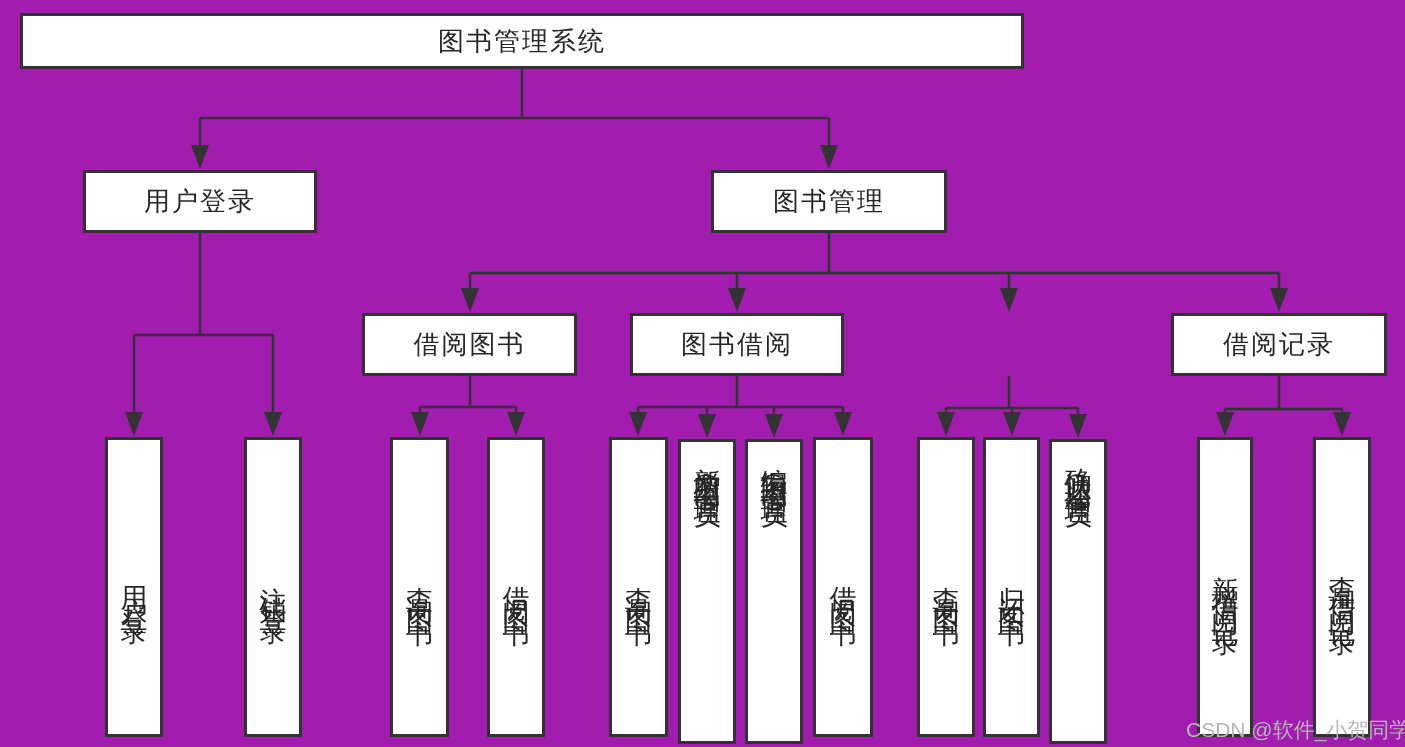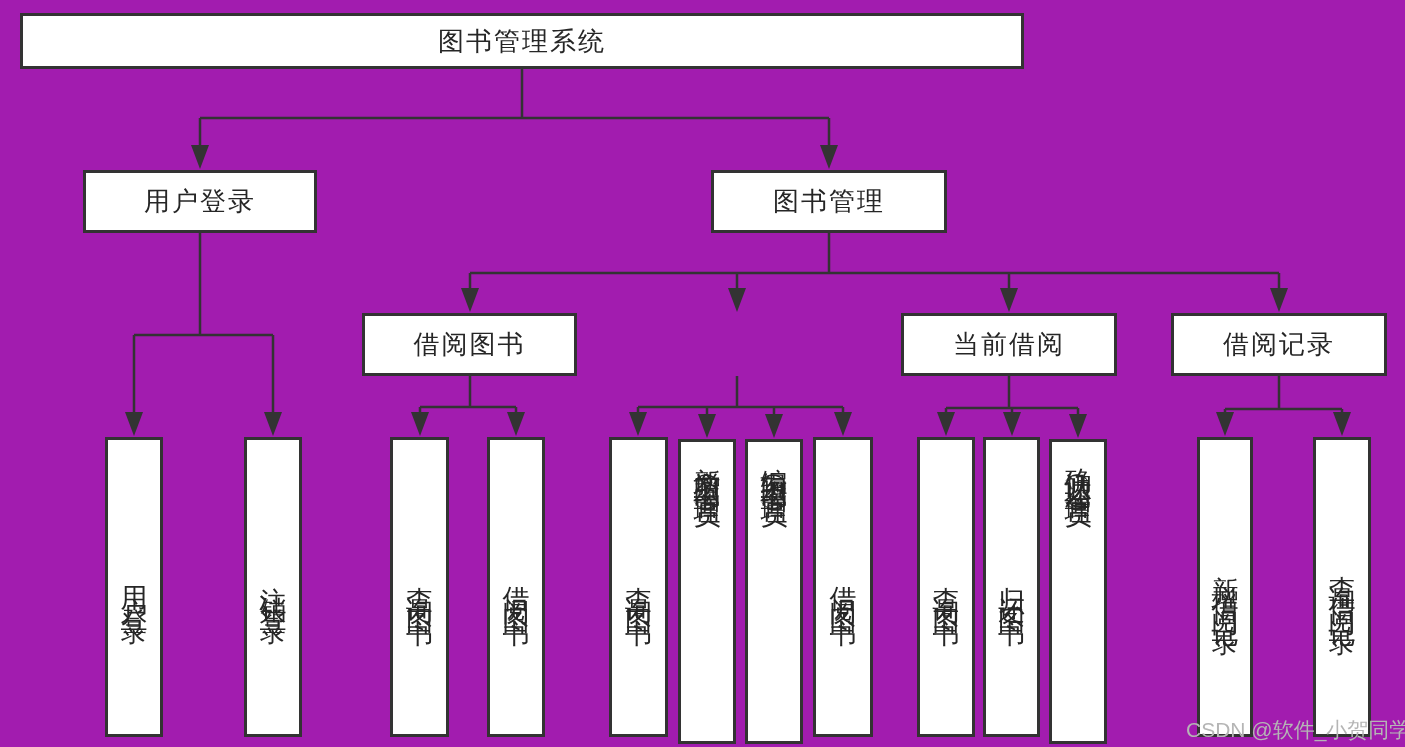--- a/index.html
+++ b/index.html
@@ -107,22 +107,22 @@
   <div class="box h-box" style="left:83px; top:170px; width:234px; height:63px;">
     <span>用户登录</span>
   </div>
   <div class="box h-box" style="left:711px; top:170px; width:236px; height:63px;justify-content:center;">
     <span>图书管理</span>
   </div>
 
   <div class="box h-box" style="left:362px; top:313px; width:215px; height:63px;">
     <span>借阅图书</span>
   </div>
-  <div class="box h-box" style="left:901px; top:313px; width:216px; height:63px;">
-    <span>当前借阅</span>
+  <div class="box h-box" style="left:630px; top:313px; width:214px; height:63px;">
+    <span>图书借阅</span>
   </div>
   <div class="box h-box" style="left:1171px; top:313px; width:216px; height:63px;">
     <span>借阅记录</span>
   </div>
 
   <div class="box v-box" style="left:105px; top:437px; width:58px; height:300px;">
     <span class="vtext">用户登录</span>
   </div>
   <div class="box v-box" style="left:244px; top:437px; width:58px; height:300px;">
     <span class="vtext">注销登录</span>

